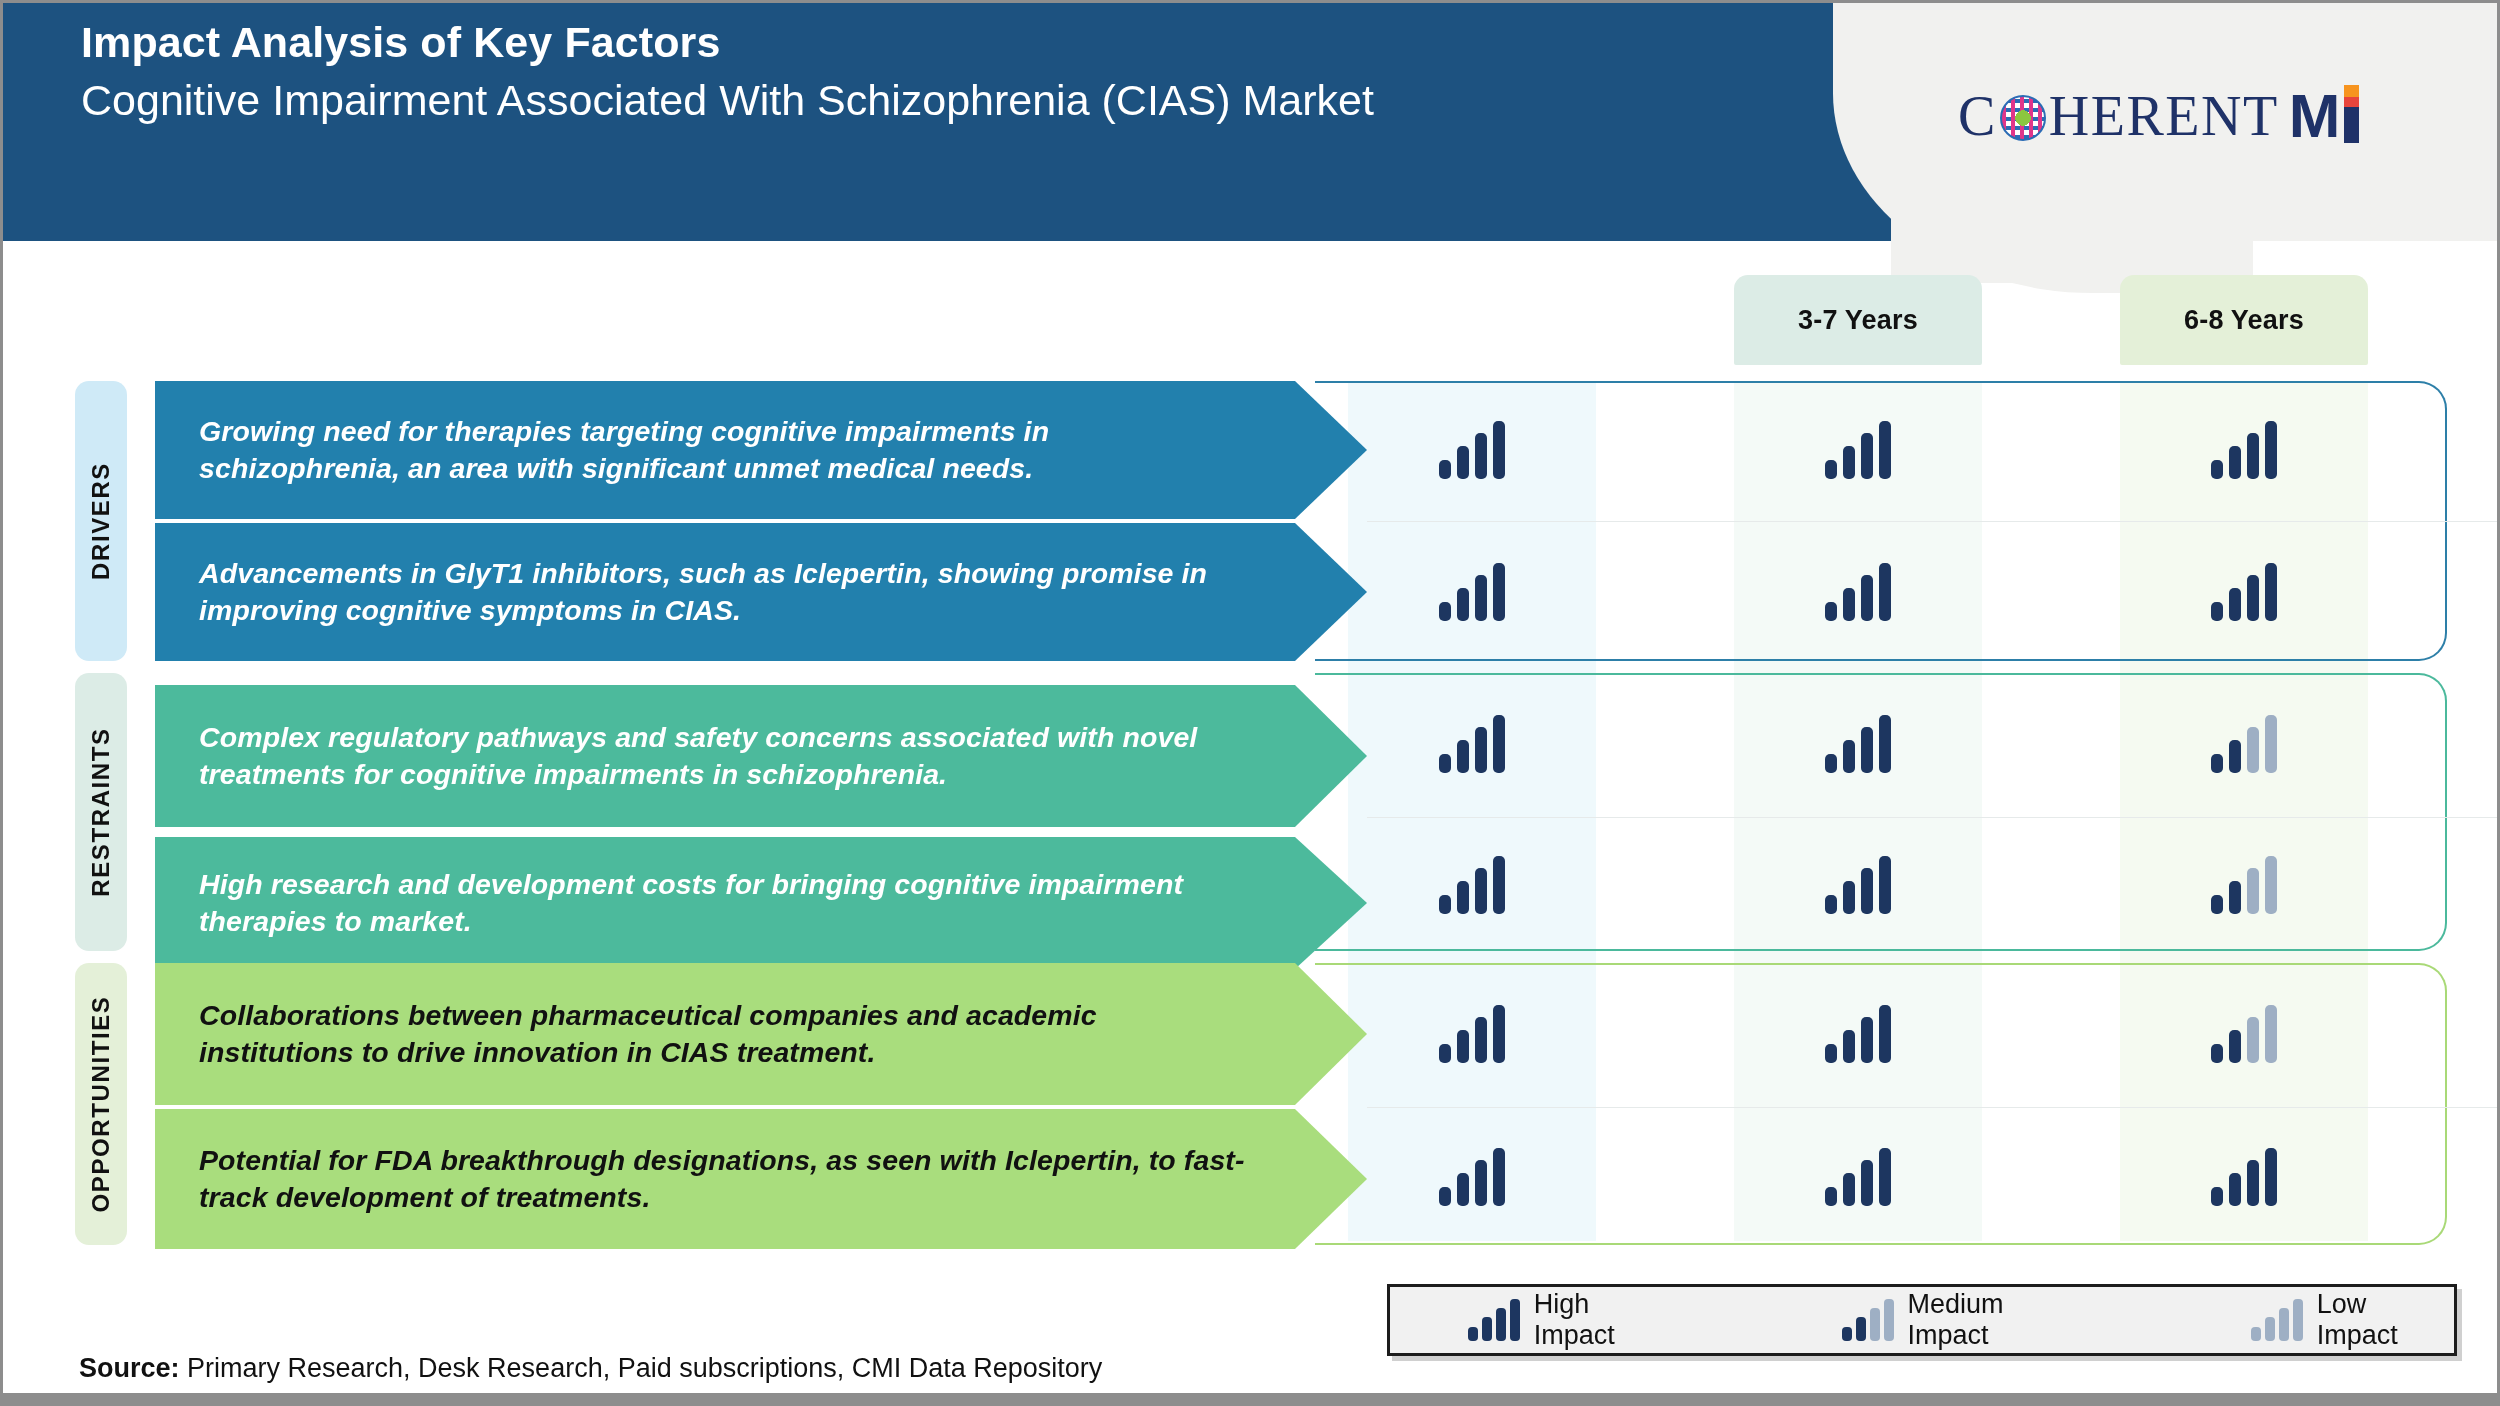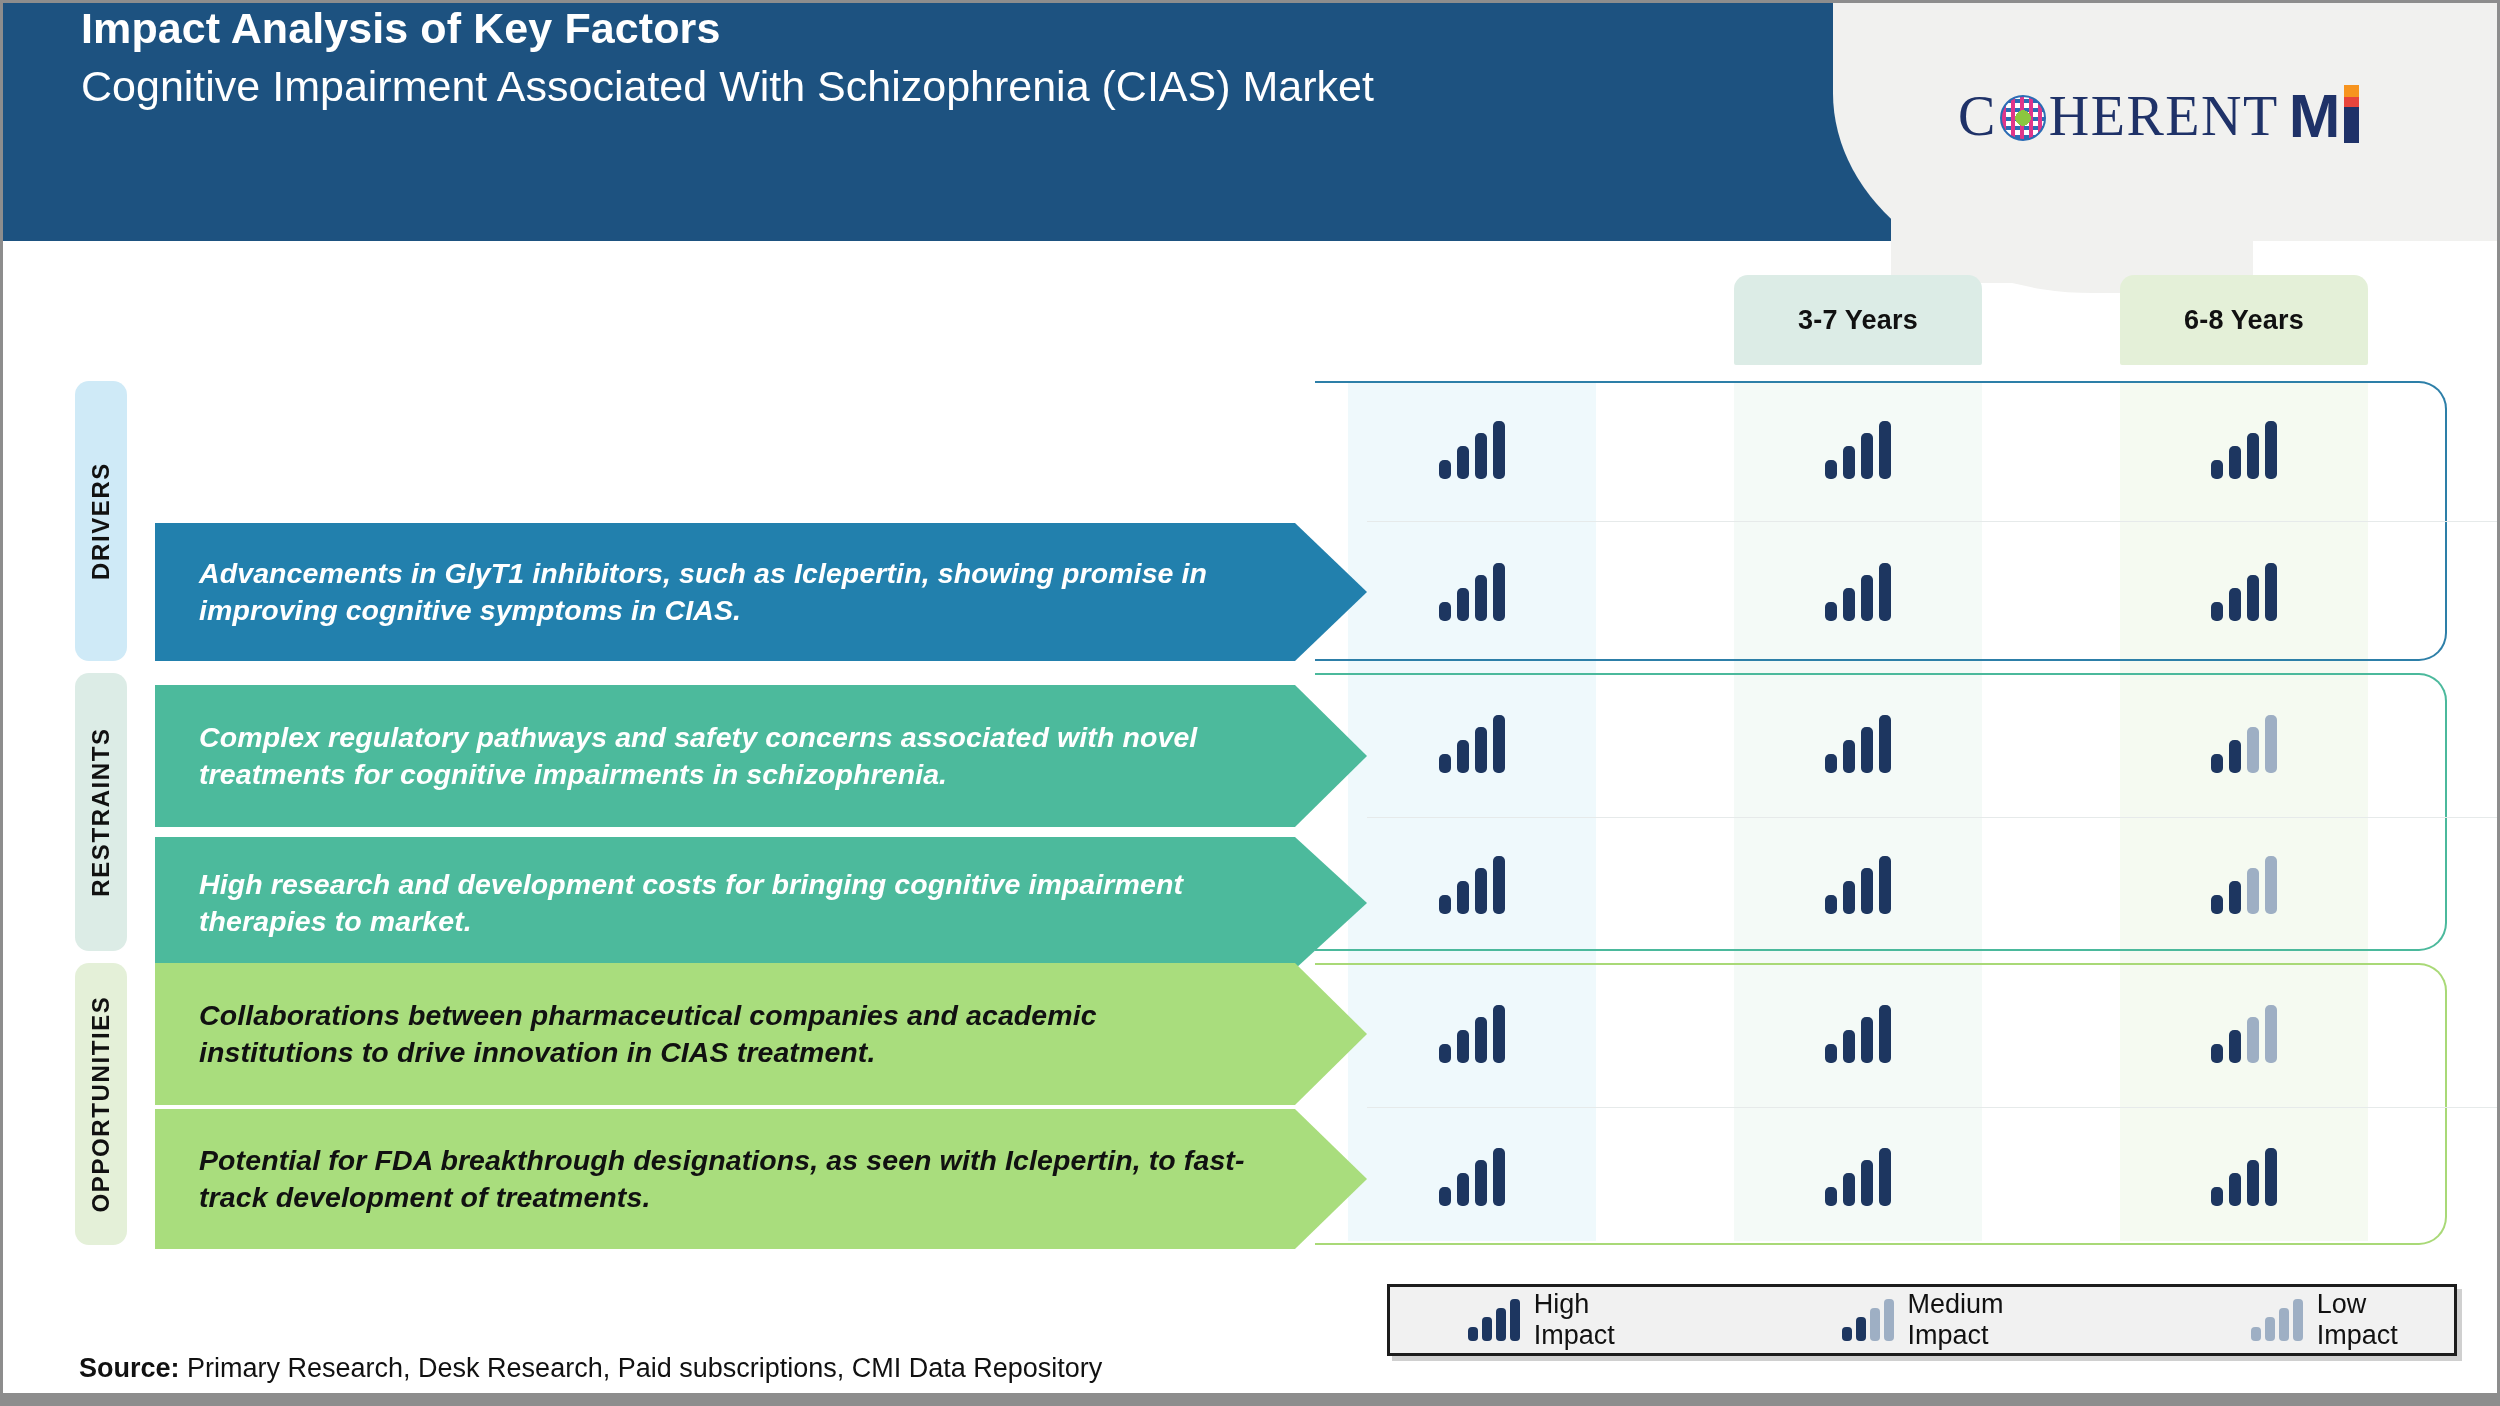--- a/index.html
+++ b/index.html
@@ -41,21 +41,21 @@
     border-bottom-left-radius: 260px 200px;
     border-top-left-radius: 0;
   }
   #header-curve2 {
     position: absolute;
     left: 1888px; top: 150px;
     width: 300px; height: 130px;
     background: #f1f1ef;
   }
   #header-titles {
-    position: absolute; left: 78px; top: 0;
+    position: absolute; left: 78px; top: 14px;
     width: 1760px;
     color: #ffffff;
   }
   #title-line1 {
     font-size: 43px; font-weight: 700; line-height: 1.18;
     letter-spacing: .1px;
   }
   #title-line2 {
     font-size: 43px; font-weight: 400; line-height: 1.25;
     margin-top: 6px;
@@ -297,20 +297,25 @@
   <div class="col-stripe" id="col-s-2"></div>
 
   <div class="col-header" id="col-h-1">3-7 Years</div>
   <div class="col-header" id="col-h-2">6-8 Years</div>
 
   <div class="section" id="sec-drivers">
     <div class="sec-outline"></div>
     <div class="sec-tab">
       <span class="sec-tab-label">DRIVERS</span>
     </div>
+    <div class="row" style="top:0; height:138px;">
+      <div class="arrow">
+        <span class="arrow-text">Growing need for therapies targeting cognitive impairments in schizophrenia, an area with significant unmet medical needs.</span>
+      </div>
+    </div>
     <div class="row-divider" style="top:140px;"></div>
     <div class="row" style="top:142px; height:138px;">
       <div class="arrow">
         <span class="arrow-text">Advancements in GlyT1 inhibitors, such as Iclepertin, showing promise in improving cognitive symptoms in CIAS.</span>
       </div>
     </div>
   </div>
 
   <div class="section" id="sec-restraints">
     <div class="sec-outline"></div>

